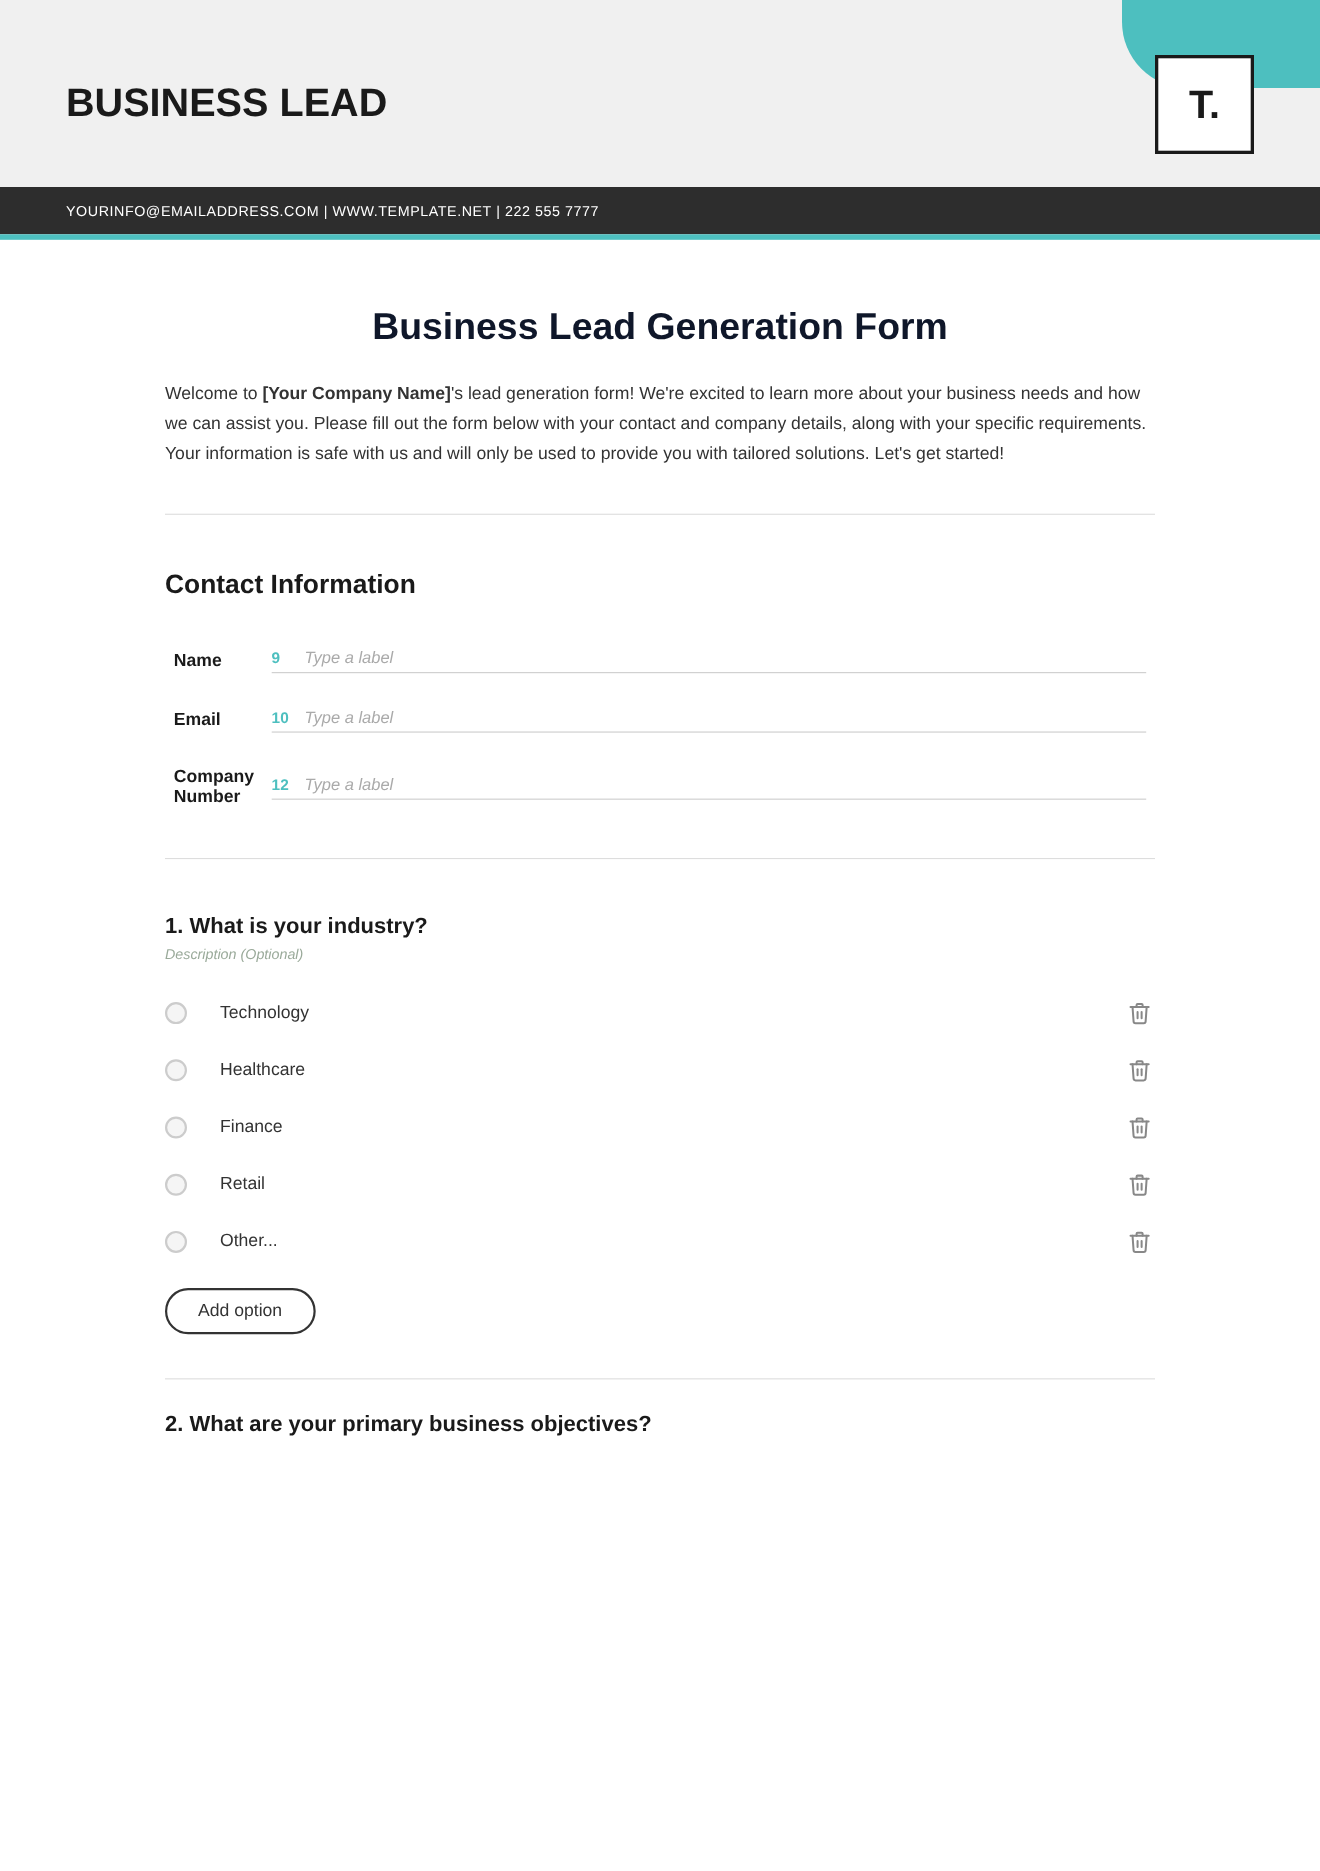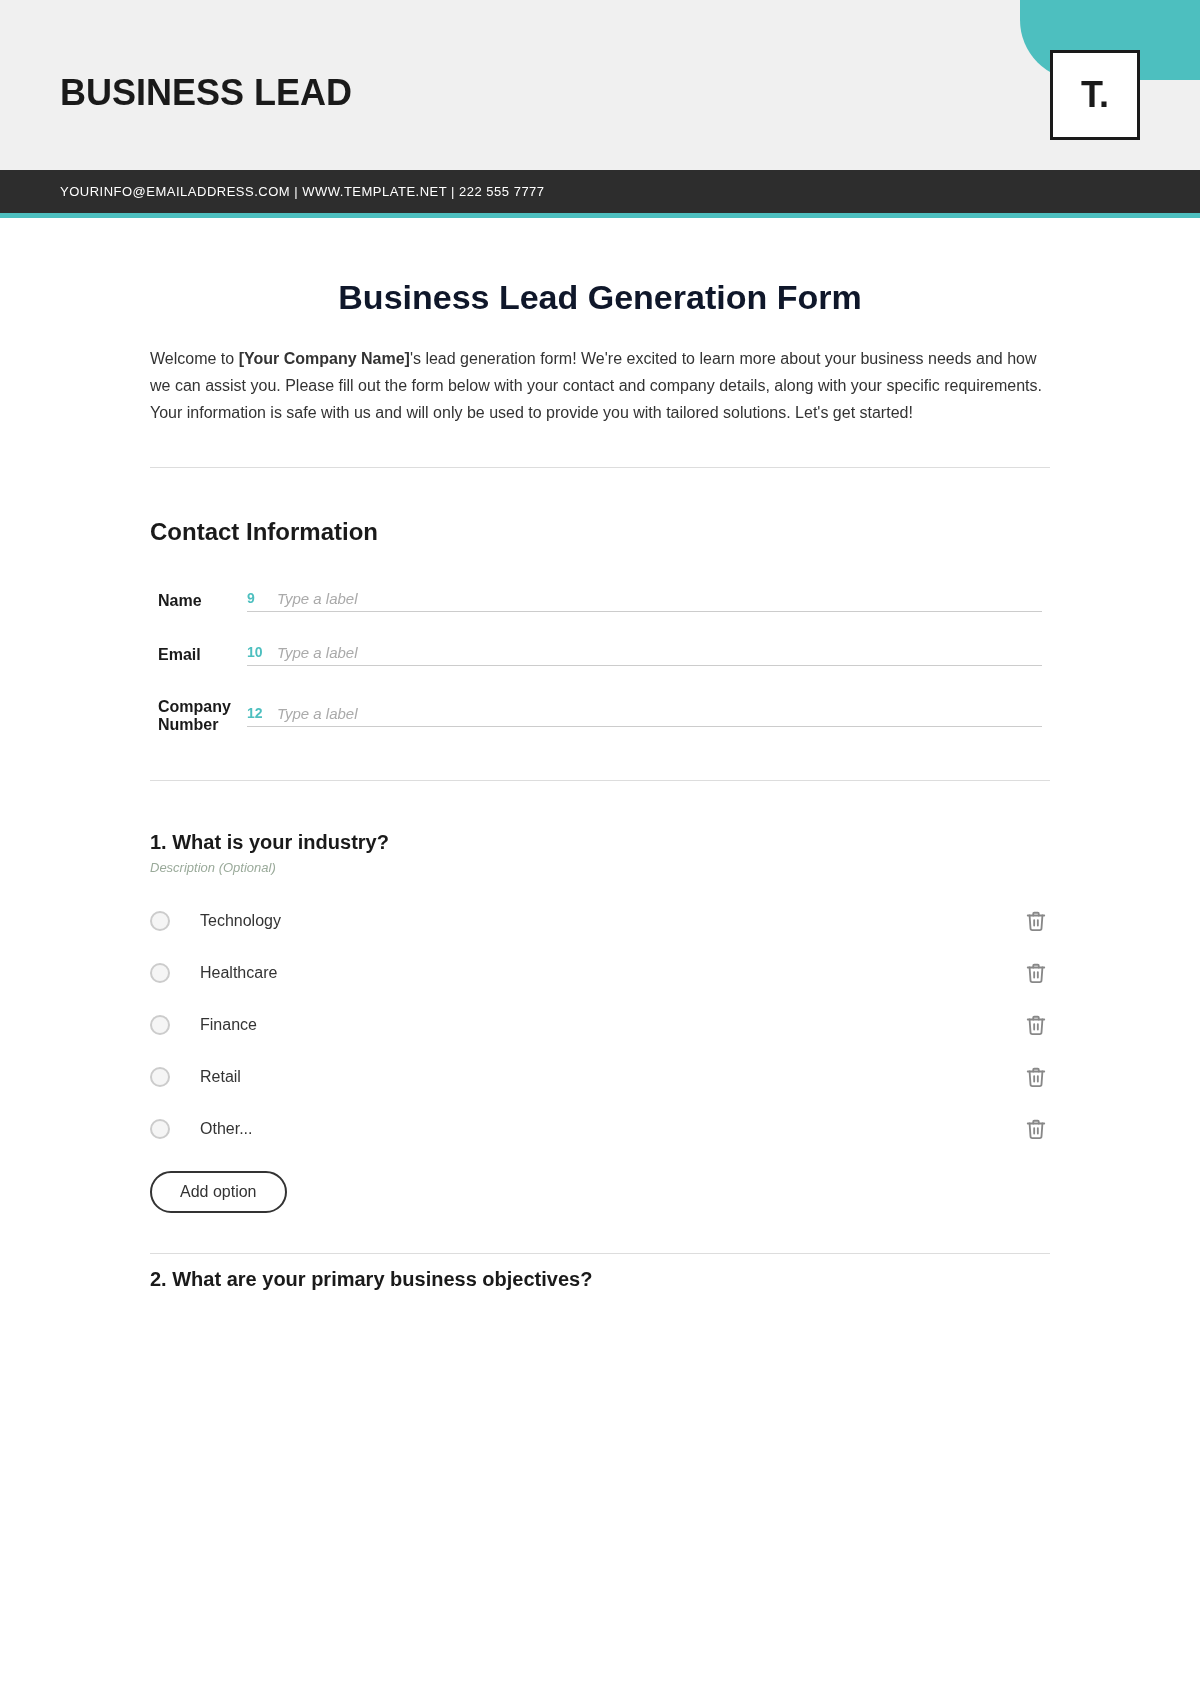--- a/index.html
+++ b/index.html
@@ -230,21 +230,21 @@
       color: #333;
       background: transparent;
       cursor: pointer;
       margin-top: 16px;
     }
 
     
     .bottom-partial {
       margin-top: 40px;
       border-top: 1px solid #ddd;
-      padding-top: 14px;
+      padding-top: 30px;
     }
 
     .bottom-question-title {
       font-size: 20px;
       font-weight: 800;
       color: #1a1a1a;
       margin-bottom: 6px;
     }
   </style>
 </head>

